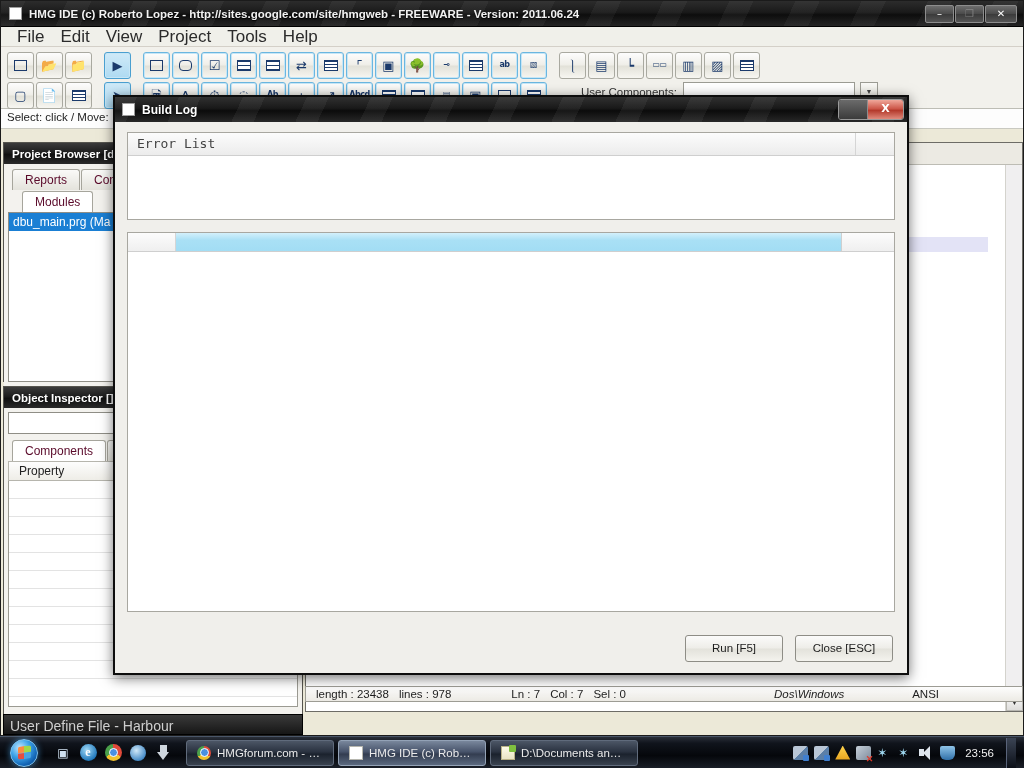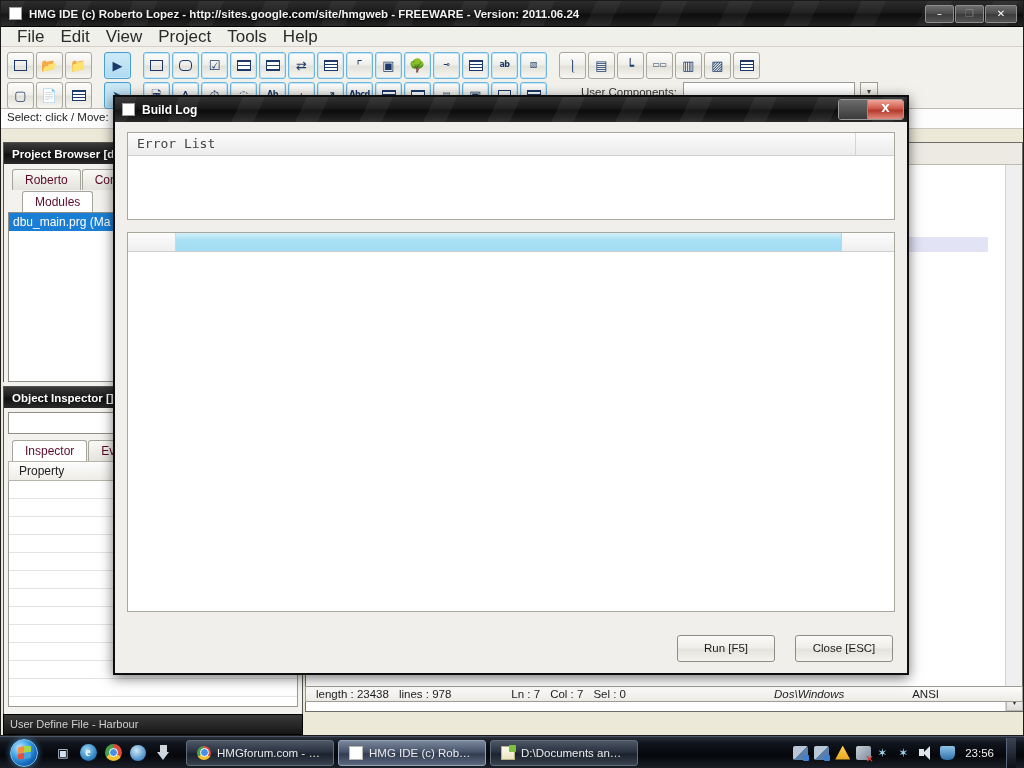--- a/index.html
+++ b/index.html
@@ -145,21 +145,21 @@
     padding: 2px 0 0 10px;
   }
   .prop-grid { background: #fff; border: 1px solid #9b9a92; border-top: none; height: 226px;
     background-image:
       repeating-linear-gradient(180deg, #fff 0px, #fff 17px, #e3e3e3 17px, #e3e3e3 18px),
       linear-gradient(90deg, transparent 0 132px, #e3e3e3 132px 133px, transparent 133px 242px, #e3e3e3 242px 243px, transparent 243px);
   }
   #udf-status {
     position: absolute; left: 2px; top: 713px; width: 300px; height: 21px;
     background: linear-gradient(180deg,#3a3a3a,#161616);
-    color: #cfcfcf; font-size: 11px; padding: 3px 0 0 6px;
+    color: #cfcfcf; font-size: 14px; padding: 3px 0 0 6px;
     white-space: nowrap; overflow: hidden;
     border: 1px solid #000;
   }
 
   
   #editor-area {
     position: absolute; left: 304px; top: 141px; width: 718px; height: 570px;
     background: #ffffff; border: 1px solid #6d6c66;
   }
   #editor-tabs { height: 22px; background: #eceae3; border-bottom: 1px solid #bdbcb4;
@@ -244,21 +244,21 @@
   .h2-a { width: 48px; background: linear-gradient(180deg,#fcfcfc,#efefef);
           border-right: 1px solid #d5d5d5; }
   .h2-b { flex: 1; background: linear-gradient(180deg,#d3f0fb 0%,#a9e0f5 40%,#a2ddf4 100%);
           border-right: 1px solid #cfcfcf; }
   .h2-c { width: 52px; background: linear-gradient(180deg,#fcfcfc,#efefef); }
   #bl-footer {
     position: absolute; left: 0; bottom: 0; width: 792px; height: 50px;
     display: flex; align-items: center; padding: 0 14px;
   }
   #bl-hint { font-size: 11.5px; color: #1d1d1d; white-space: nowrap; }
-  #bl-actions { margin-left: auto; display: flex; gap: 20px; }
+  #bl-actions { margin-left: auto; display: flex; gap: 12px; }
   .bl-btn {
     min-width: 98px; height: 27px;
     background: linear-gradient(180deg,#fbfbfa 0%,#eeedE8 48%,#e3e2db 52%,#f4f3ee 100%);
     border: 1px solid #8e8d86; border-radius: 3px;
     font-size: 11.5px; color: #1d1d1d;
     display: flex; align-items: center; justify-content: center;
   }
 
   
   #taskbar {
@@ -529,38 +529,38 @@
         </div>
       </div>
     </div>
 
     <div id="left-dock">
 
       <div class="panel" style="top:0px;height:240px;">
         <div class="panel-title">Project Browser [d</div>
         <div class="panel-body">
           <div class="tabstrip">
-            <div class="tab">Roberto</div>
+            <div class="tab">Reports</div>
             <div class="tab">Confi</div>
           </div>
           <div class="tabstrip" style="padding-left:14px;">
             <div class="tab active">Modules</div>
           </div>
           <div class="listbox">
             <div class="list-sel">dbu_main.prg (Ma</div>
           </div>
         </div>
       </div>
 
       <div class="panel" style="top:244px;height:330px;">
         <div class="panel-title">Object Inspector []</div>
         <div class="panel-body">
           <div class="white-field"></div>
           <div class="tabstrip" style="margin-top:5px;">
-            <div class="tab active">Inspector</div>
+            <div class="tab active">Components</div>
             <div class="tab">Event</div>
           </div>
           <div class="prop-header">Property</div>
           <div class="prop-grid"></div>
         </div>
       </div>
     </div>
 
     <div id="udf-status">User Define File - Harbour</div>
 

